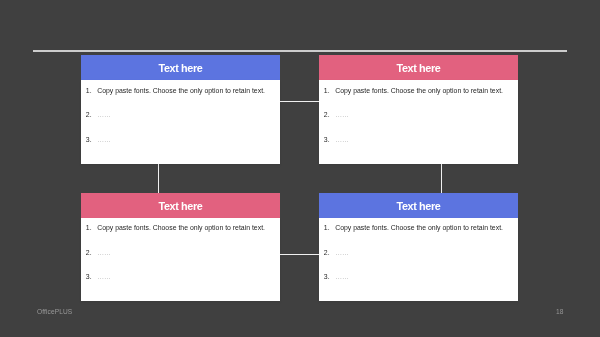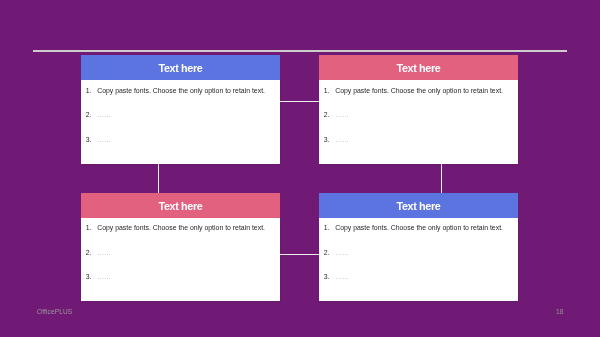--- a/index.html
+++ b/index.html
@@ -1,20 +1,20 @@
 <!DOCTYPE html>
 <html><head>
 <meta charset="utf-8">
 <title>Slide</title>
 <style>
   html,body{margin:0;padding:0;}
   body{width:600px;height:337px;background:#ffffff;
        font-family:"Liberation Sans",sans-serif;overflow:hidden;
        -webkit-font-smoothing:antialiased;}
-  .slide{position:relative;width:600px;height:337px;background:#701a75;}
+  .slide{position:relative;width:600px;height:337px;background:#404040;}
 
   .toprule{position:absolute;left:33px;top:50px;width:534px;height:2px;background:#cdcdcd;}
 
   
   .conn{position:absolute;background:#f0f0f0;}
   .conn-h{height:1px;}
   .conn-v{width:1px;}
 
   .card{position:absolute;width:199px;}
   .card .hdr{height:25px;display:flex;align-items:center;justify-content:center;

